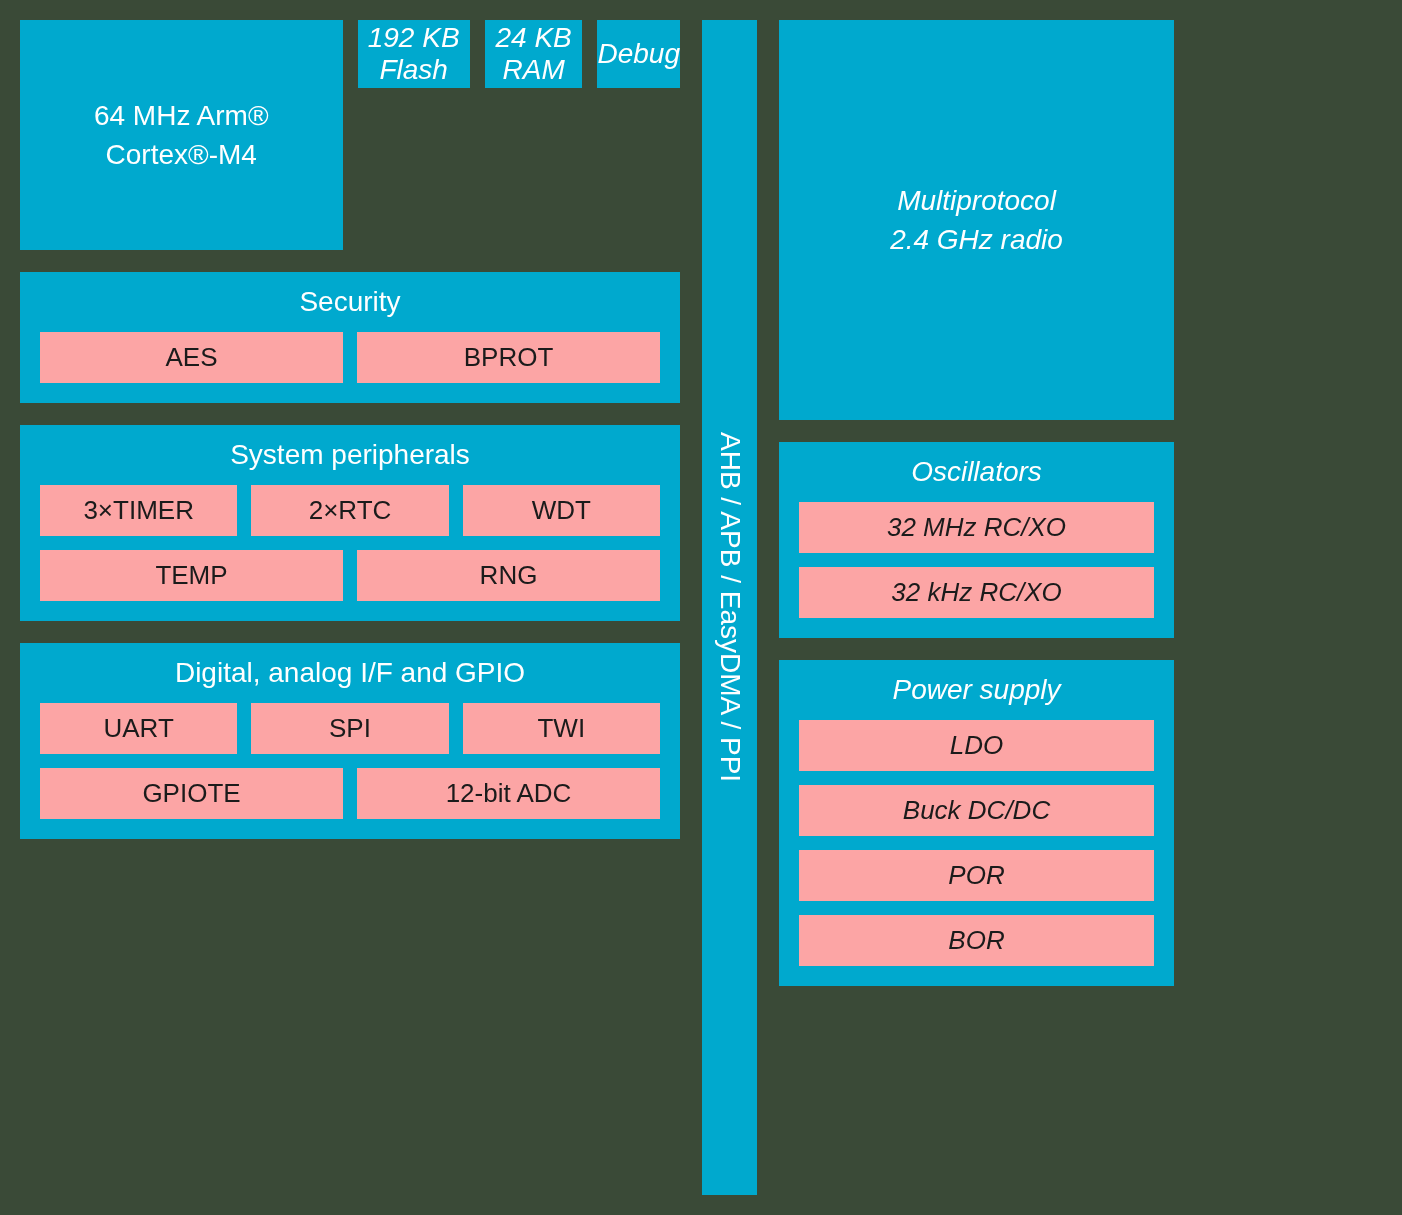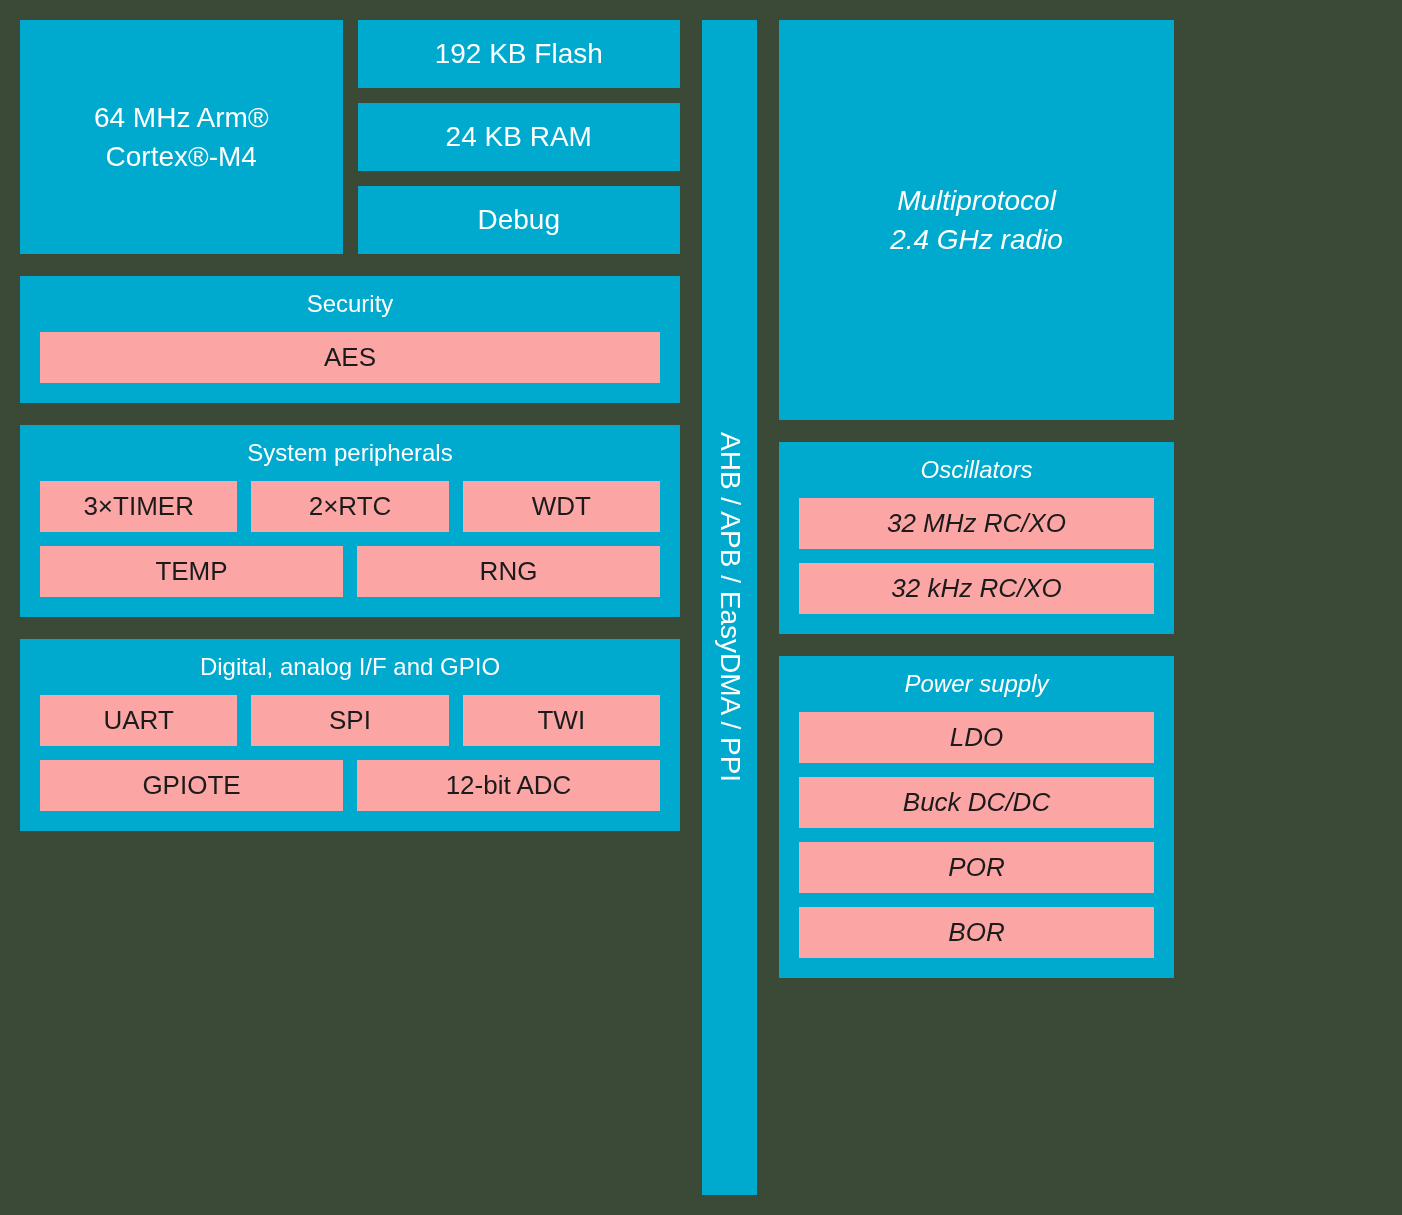--- a/index.html
+++ b/index.html
@@ -11,41 +11,41 @@
   }
   .diagram {
     display: grid;
     grid-template-columns: 660px 55px 395px;
     gap: 22px;
     align-items: start;
   }
   .left-col { display: flex; flex-direction: column; gap: 22px; }
   .right-col { display: flex; flex-direction: column; gap: 22px; font-style: italic; }
   .top-row { display: grid; grid-template-columns: 1fr 1fr; gap: 15px; }
-  .mem-stack { display: flex; flex-direction: column; gap: 15px; }
+  .mem-stack { display: flex; flex-direction: row; gap: 15px; font-style: italic; }
 
   .block {
     background: #00a9ce;
     color: #fff;
     display: flex;
     flex-direction: column;
     align-items: center;
     justify-content: center;
     text-align: center;
   }
   .block.tall { min-height: 230px; }
   .mem-block { height: 68px; font-size: 28px; }
   .group {
     background: #00a9ce;
     color: #fff;
     padding: 14px 20px 20px 20px;
   }
   .group-title {
     text-align: center;
-    font-size: 24px;
+    font-size: 28px;
     font-weight: 400;
     margin-bottom: 14px;
   }
   .chips { display: flex; flex-direction: column; gap: 14px; }
   .row { display: flex; gap: 14px; }
   .chip {
     background: #fca5a5;
     color: #1b1b1b;
     flex: 1;
     text-align: center;
@@ -91,20 +91,21 @@
         <div class="block mem-block">24 KB RAM</div>
         <div class="block mem-block">Debug</div>
       </div>
     </div>
 
     <div class="group">
       <div class="group-title">Security</div>
       <div class="chips">
         <div class="row">
           <div class="chip">AES</div>
+          <div class="chip">BPROT</div>
         </div>
       </div>
     </div>
 
     <div class="group">
       <div class="group-title">System peripherals</div>
       <div class="chips">
         <div class="row">
           <div class="chip">3×TIMER</div>
           <div class="chip">2×RTC</div>

